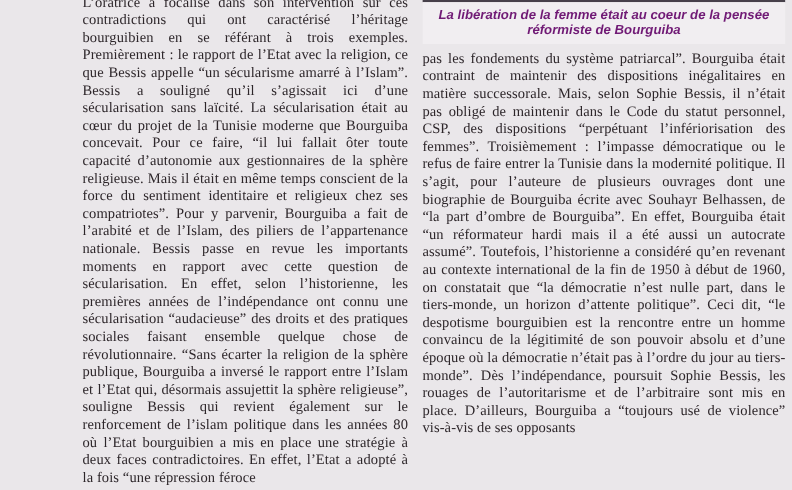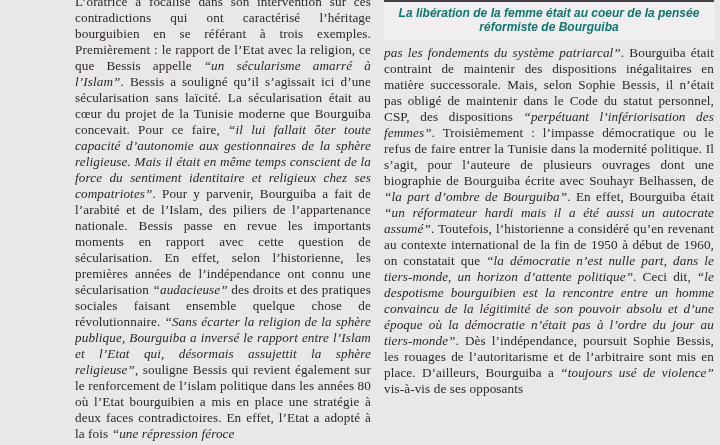--- a/index.html
+++ b/index.html
@@ -36,27 +36,27 @@
     background: #47404a;
     width: 100%;
   }
   .caption {
     font-family: "Liberation Sans", sans-serif;
     font-weight: bold;
     font-style: italic;
     font-size: 12px;
     line-height: 14px;
     text-align: center;
-    color: #0f766e;
+    color: #701a75;
     background: #f1eef1;
     padding: 4px 8px 6px 8px;
   }
   .col-right-text { margin-top: 5px; }
   .run-normal { font-style: normal; font-weight: normal; }
-  .run-italic { font-style: italic; }
+  .run-italic { }
   .run-bold   { font-weight: normal; }
 </style>
 </head>
 <body>
 
 <div class="page">
 
   <div class="col-left article-text"><span class="run-normal">L’oratrice a focalisé dans son intervention sur ces contradictions qui ont caractérisé l’héritage bourguibien en se référant à trois exemples. </span><span class="run-bold">Premièrement</span><span class="run-normal"> : le rapport de l’Etat avec la religion, ce que Bessis appelle </span><span class="run-italic">“un sécularisme amarré à l’Islam”</span><span class="run-normal">. Bessis a souligné qu’il s’agissait ici d’une sécularisation sans laïcité. La sécularisation était au cœur du projet de la Tunisie moderne que Bourguiba concevait. Pour ce faire, </span><span class="run-italic">“il lui fallait ôter toute capacité d’autonomie aux gestionnaires de la sphère religieuse. Mais il était en même temps conscient de la force du sentiment identitaire et religieux chez ses compatriotes”</span><span class="run-normal">. Pour y parvenir, Bourguiba a fait de l’arabité et de l’Islam, des piliers de l’appartenance nationale. Bessis passe en revue les importants moments en rapport avec cette question de sécularisation. En effet, selon l’historienne, les premières années de l’indépendance ont connu une sécularisation </span><span class="run-italic">“audacieuse”</span><span class="run-normal"> des droits et des pratiques sociales faisant ensemble quelque chose de révolutionnaire. </span><span class="run-italic">“Sans écarter la religion de la sphère publique, Bourguiba a inversé le rapport entre l’Islam et l’Etat qui, désormais assujettit la sphère religieuse”</span><span class="run-normal">, souligne Bessis qui revient également sur le renforcement de l’islam politique dans les années 80 où l’Etat bourguibien a mis en place une stratégie à deux faces contradictoires. En effet, l’Etat a adopté à la fois </span><span class="run-italic">“une répression féroce</span></div>
 
   <div class="col-right">

